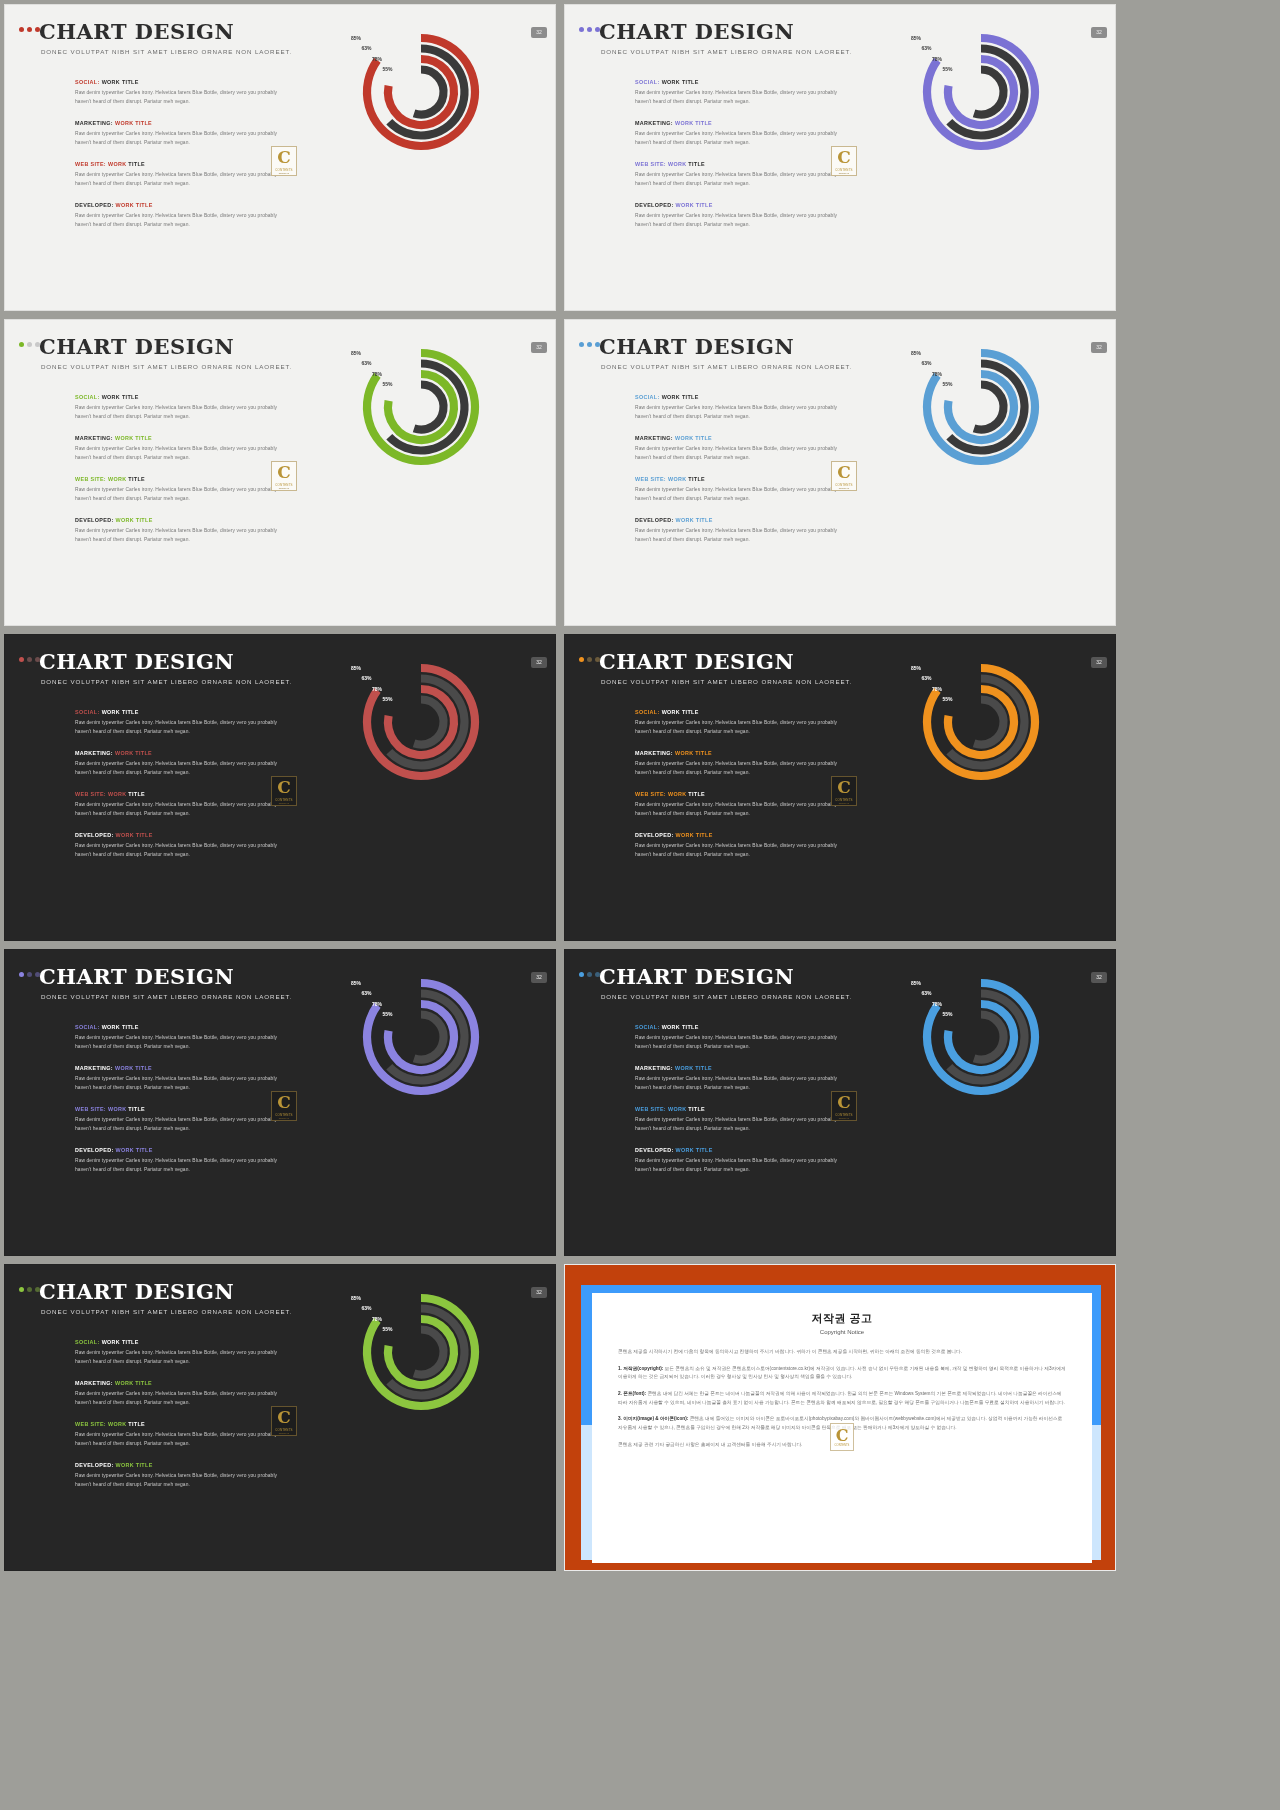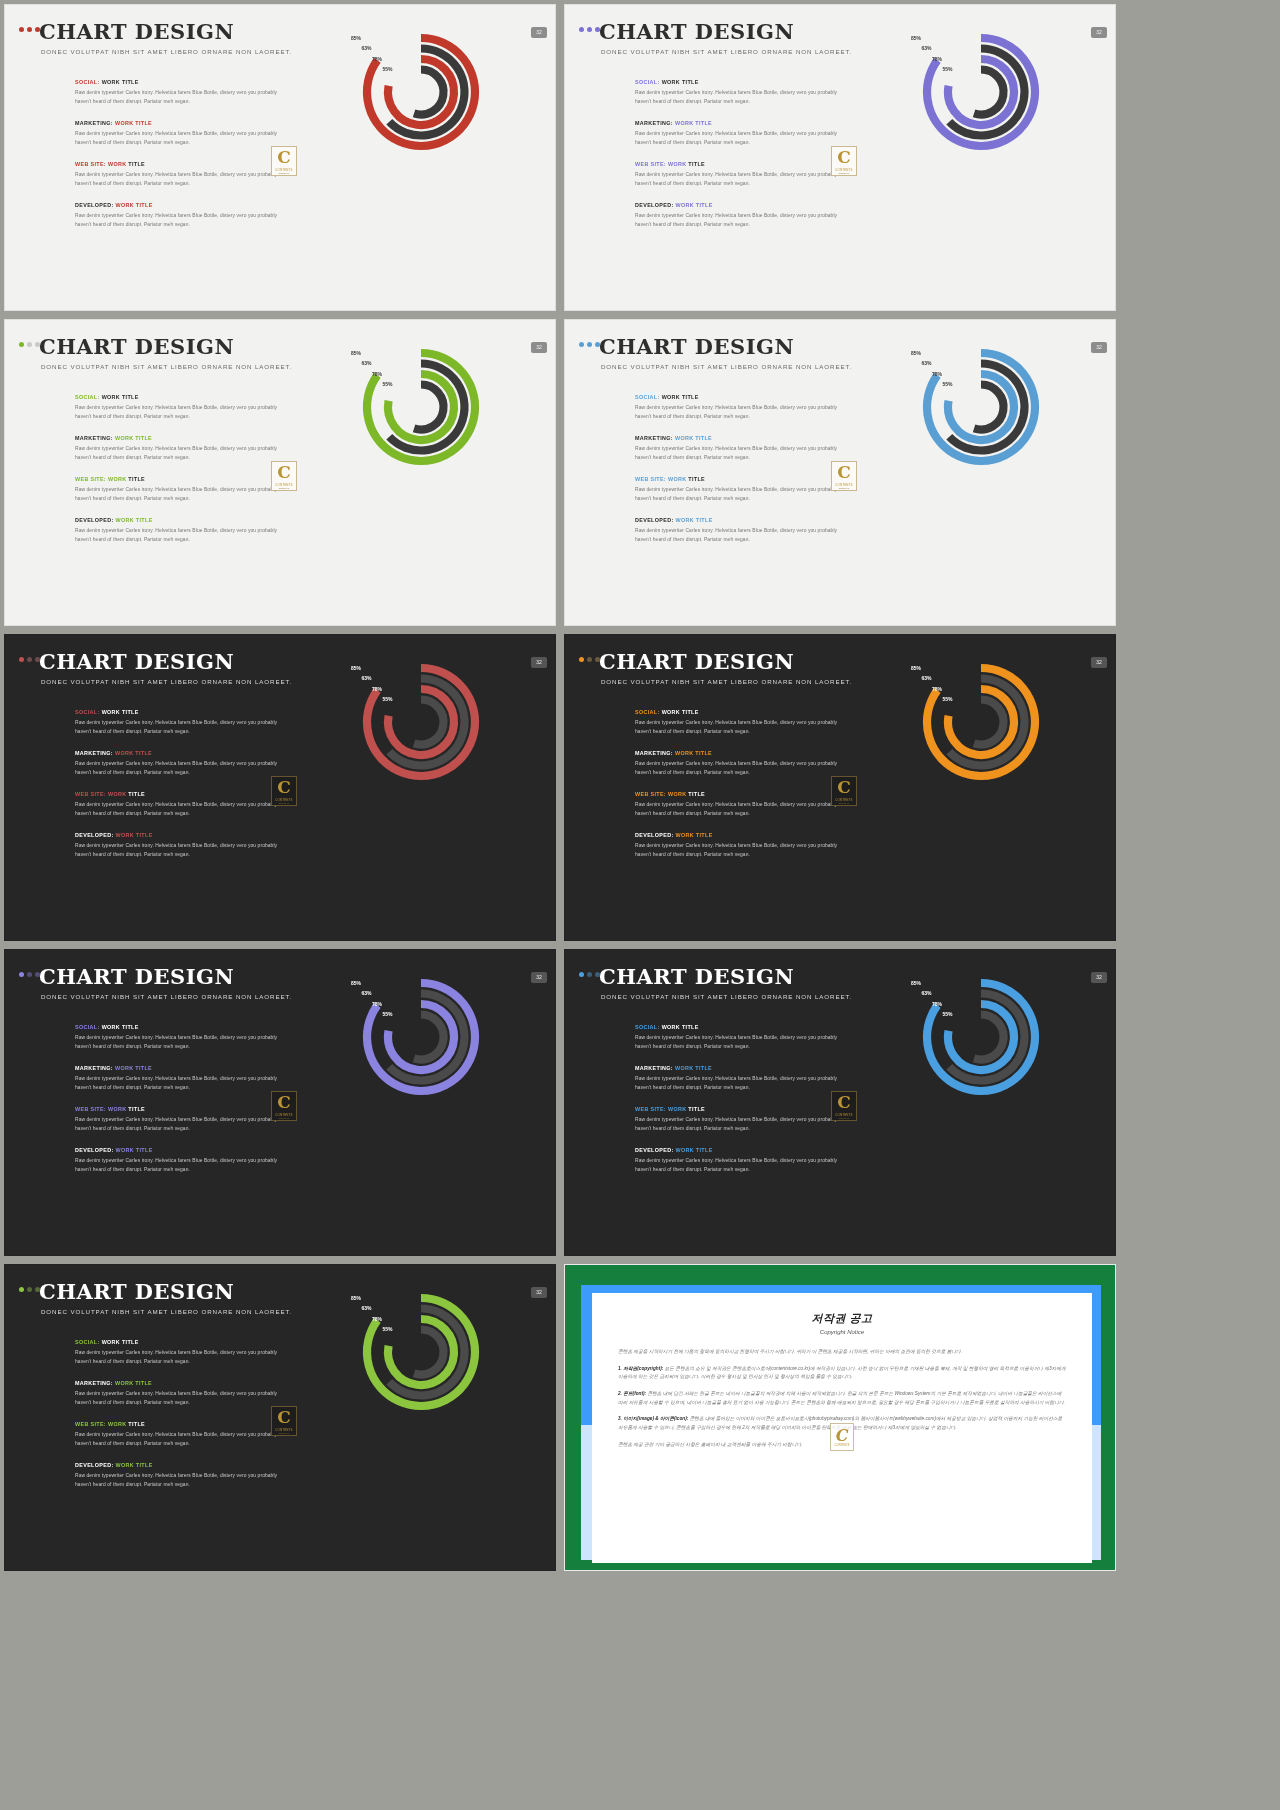--- a/index.html
+++ b/index.html
@@ -90,21 +90,21 @@
   .chart svg { display:block; overflow:visible; }
   .pct {
     position:absolute;
     font-size:5px; font-weight:700; text-align:right;
     width:22px;
   }
   .light .pct { color:#3a3a3a; }
   .dark  .pct { color:#ffffff; }
 
   
-  .cw { background:#15803d; width:100%; height:100%; position:relative;font-style:italic; }
+  .cw { background:#c2410c; width:100%; height:100%; position:relative; }
   .cw-bar { position:absolute; left:16px; top:20px; width:520px; height:275px; background:#3d9bfb; }
   .cw-bar2 { position:absolute; left:16px; top:160px; width:520px; height:135px; background:#cde6fd; }
   .cw-page {
     position:absolute; left:27px; top:28px; width:500px; height:270px;
     background:#ffffff; padding:18px 26px 0 26px; overflow:hidden;
   }
   .cw-t { text-align:center; font-size:11px; font-weight:700; color:#222; letter-spacing:.5px; }
   .cw-st { text-align:center; font-size:6px; color:#555; margin-top:3px; }
   .cw-body { margin-top:13px; }
   .cw-p { font-size:4.7px; line-height:1.85; color:#6a6a6a; margin-bottom:8px; }

